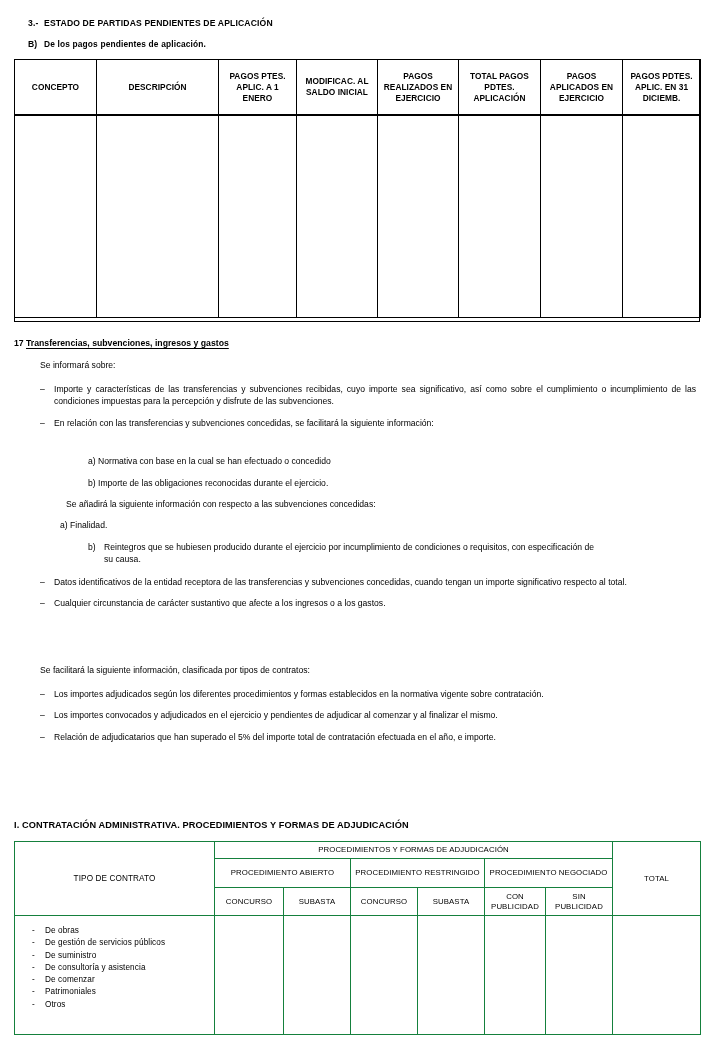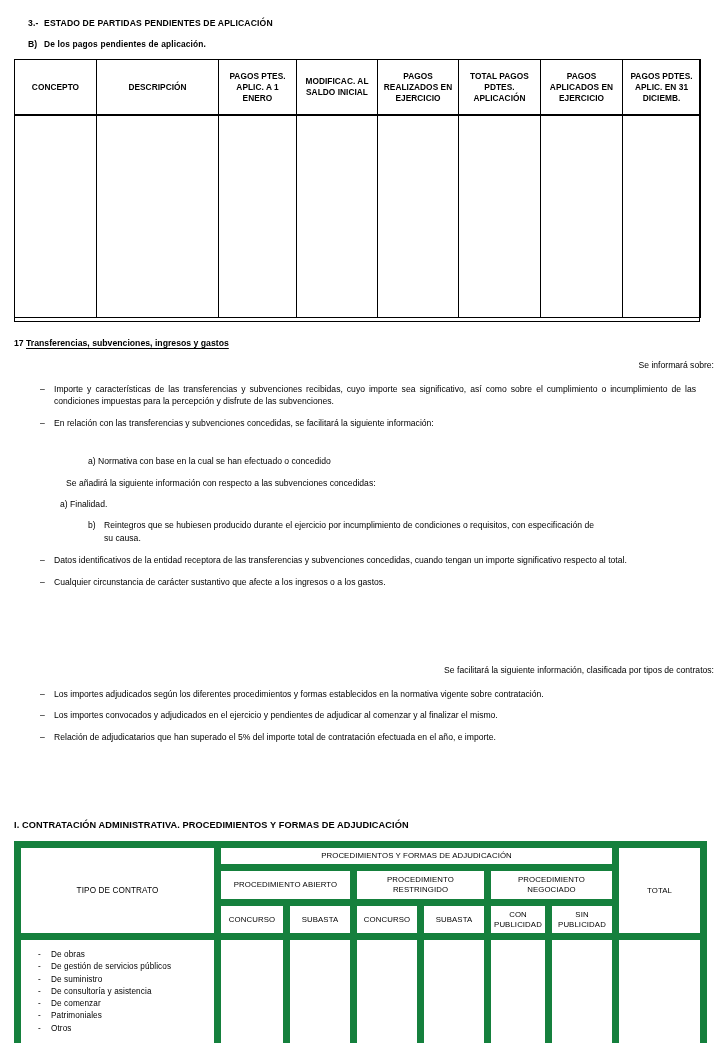--- a/index.html
+++ b/index.html
@@ -101,21 +101,20 @@
     flex: none;
   }
   .sec-title .t {
     text-decoration: underline;
     text-underline-offset: 2px;
   }
 
   .lead {
     font-size: 8.6px;
     margin-left: 40px;
-    text-align: right;
   }
 
   .bullets { margin-left: 40px; }
   .bullet {
     display: flex;
     margin-bottom: 9px;
   }
   .bullet .dash {
     width: 14px;
     flex: none;
@@ -166,21 +165,21 @@
   
   .table2 {
     position: absolute;
     left: 14px;
     width: 686px;
     border-collapse: collapse;
     table-layout: fixed;
     border: 1.4px solid #000;
   }
   .table2 th, .table2 td {
-    border: 7px solid #15803d;
+    border: 1px solid #15803d;
     font-size: 7.8px;
     font-weight: normal;
     text-align: center;
     vertical-align: middle;
     line-height: 10px;
     padding: 0 3px;
     letter-spacing: .1px;
   }
   .table2 .tipo-cell {
     font-size: 8.2px;
@@ -262,20 +261,21 @@
         <span class="dash">–</span>
         <span class="body">Importe y características de las transferencias y subvenciones  recibidas, cuyo importe sea significativo, así como sobre el cumplimiento o incumplimiento de las condiciones impuestas para la percepción y disfrute de las subvenciones.</span>
       </div>
       <div class="bullet" style="margin-bottom:6px;">
         <span class="dash">–</span>
         <span class="body" style="padding-right:116px;">En relación con las transferencias y subvenciones concedidas, se facilitará la siguiente información:</span>
       </div>
     </div>
 
     <div class="subitem" style="margin-top:26px;">a) Normativa con base en la cual se han efectuado o concedido</div>
+    <div class="subitem">b) Importe de las obligaciones reconocidas durante el ejercicio.</div>
 
     <div class="para-indent">Se añadirá la siguiente información con respecto a las subvenciones concedidas:</div>
 
     <div class="subitem" style="margin-left:60px;">
       <span>a)</span>
       <span>Finalidad.</span>
     </div>
     <div class="subitem hang">
       <span class="lab">b)</span>
       <span class="txt">Reintegros que se hubiesen producido durante el ejercicio por incumplimiento de condiciones o requisitos, con especificación de su causa.</span>

